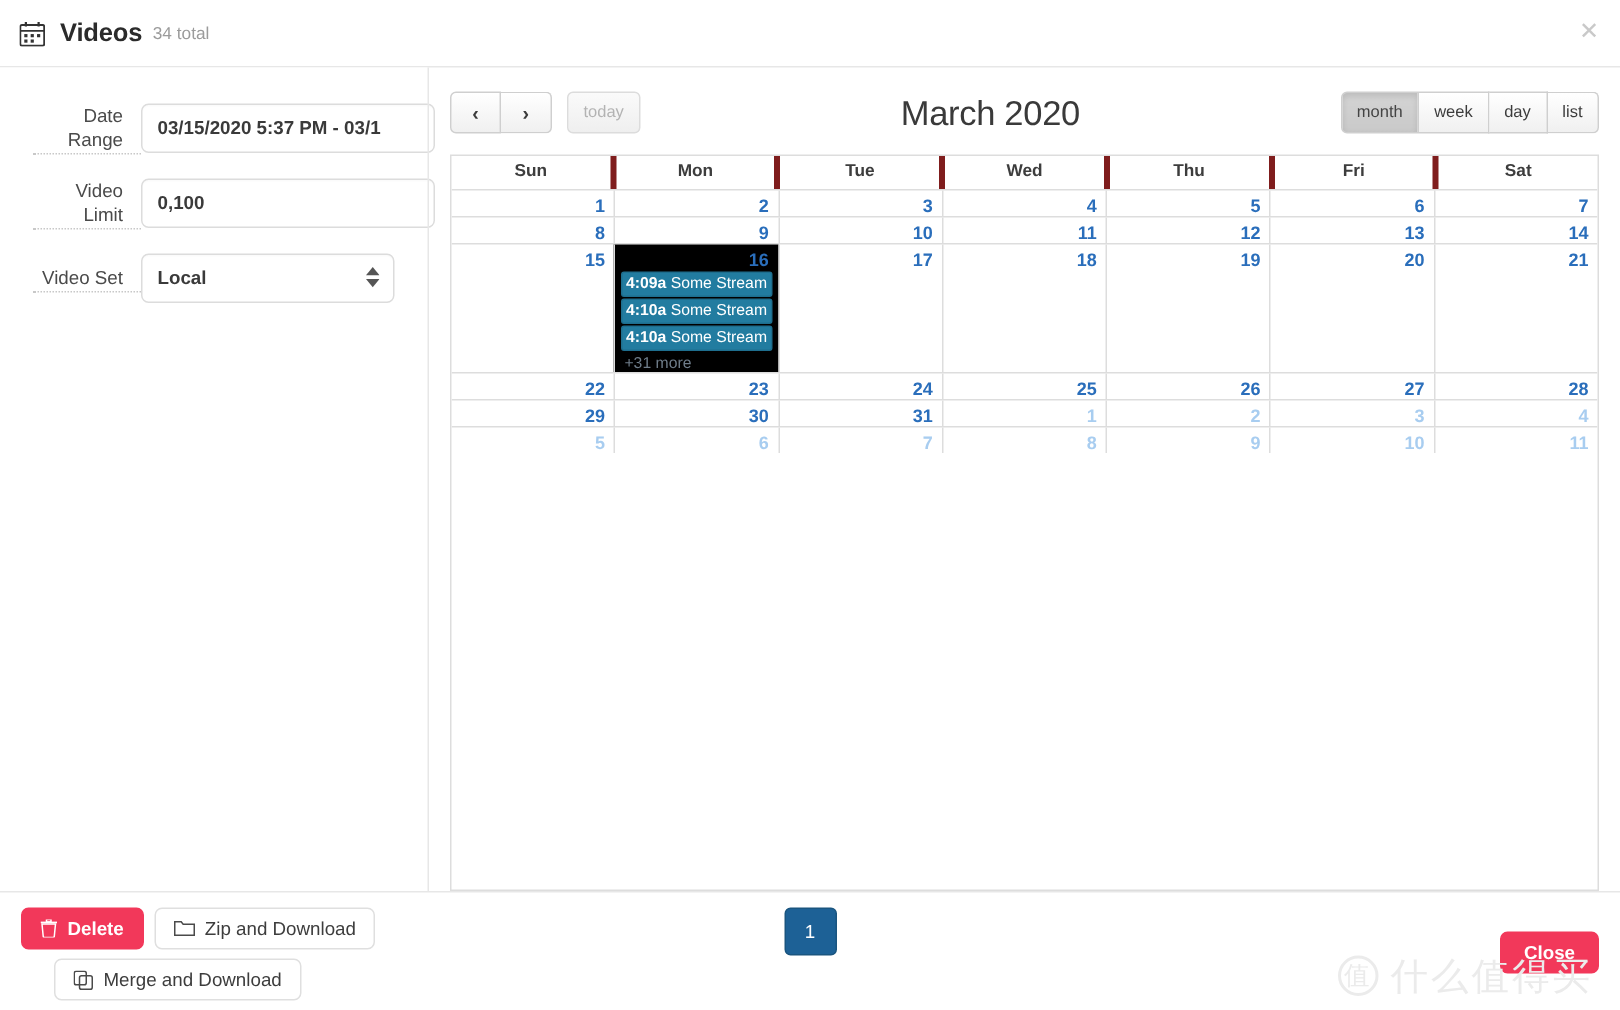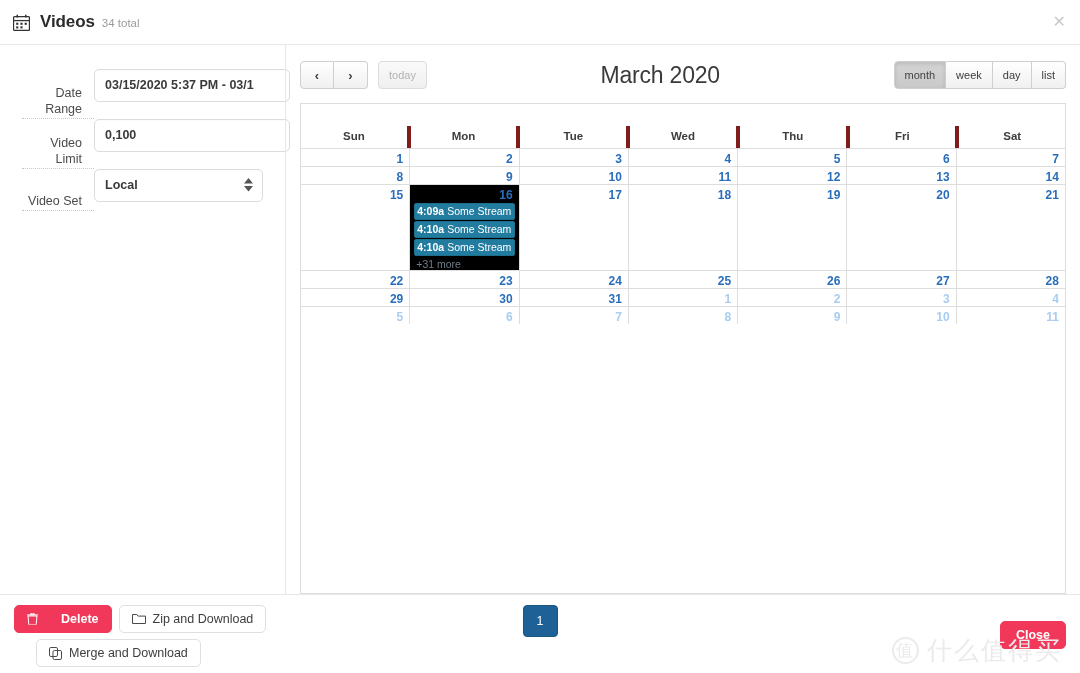--- a/index.html
+++ b/index.html
@@ -96,21 +96,21 @@
     flex: 0 0 72px;
     text-align: right;
     font-size: 12.5px;
     color: #4a4a4a;
     padding-right: 12px;
     box-sizing: border-box;
     border-bottom: 1px dotted #c8c8c8;
     padding-bottom: 1px;
     line-height: 16px;
     position: relative;
-    top: 17px;
+    top: 1px;
   }
   .form-control {
     flex: 1 1 auto;
     height: 33px;
     box-sizing: border-box;
     border: 1px solid #dcdcdc;
     border-radius: 5px;
     background: #fff;
     font-size: 12.5px;
     font-weight: bold;
@@ -214,21 +214,20 @@
     border-top: 1px solid #dddddd;
     box-sizing: border-box;
     overflow: hidden;
     display: flex;
     flex-direction: column;
   }
   .cal-head-row {
     display: flex;
     flex: 0 0 22px;
     border-bottom: 1px solid #dddddd;
-    margin-top: 22px;
   }
   .cal-head-cell {
     flex: 1 1 0;
     text-align: center;
     font-size: 11.5px;
     font-weight: bold;
     color: #3d3d3d;
     line-height: 21px;
     border-left: 4px solid #7f1d1d;
     box-sizing: border-box;
@@ -315,21 +314,20 @@
     box-sizing: border-box;
     border: 1px solid transparent;
     white-space: nowrap;
   }
   .btn svg { margin-right: 7px; }
   .btn-danger {
     background: #f2385a;
     color: #fff;
     border-color: #f2385a;
     font-weight: bold;
-    gap: 16px;
   }
   .btn-default {
     background: #fff;
     color: #3d3d3d;
     border-color: #dfdfdf;
     margin-left: 7px;
   }
   .footer-left .row2 .btn-default { margin-left: 22px; }
 
   .pager {

